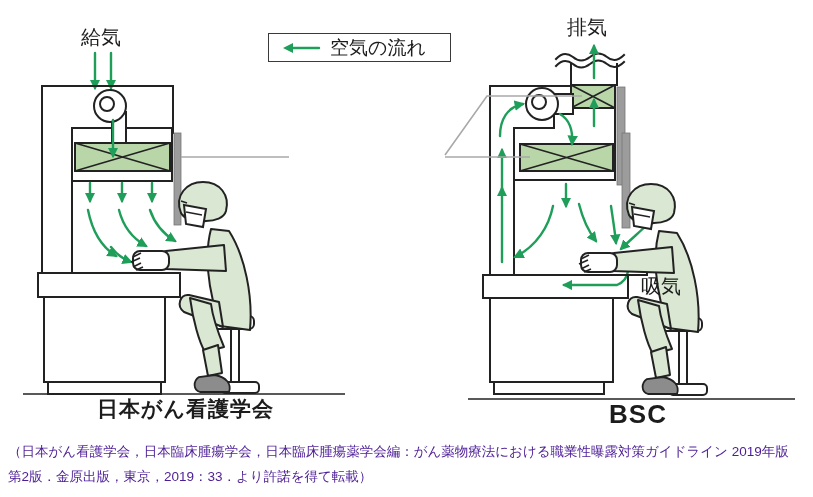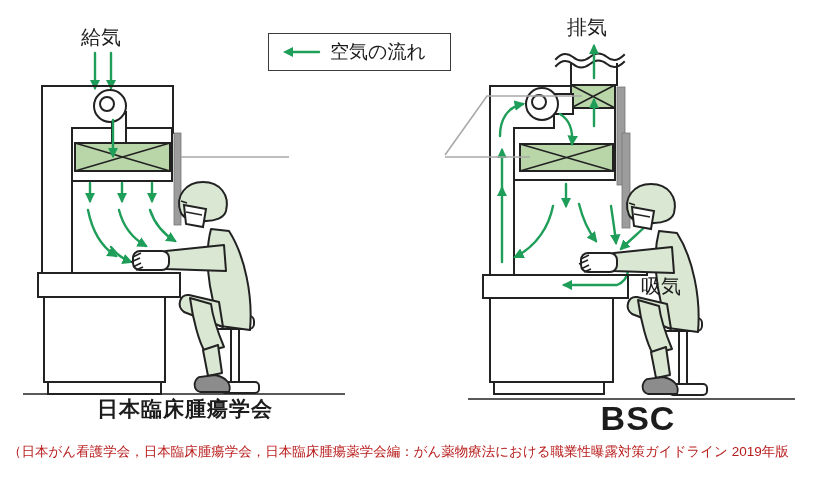--- a/index.html
+++ b/index.html
@@ -20,27 +20,27 @@
   .arrow{stroke:var(--green);stroke-width:2.4;fill:none;stroke-linecap:round;}
   .ahead{fill:var(--green);}
   .graybar{fill:var(--sash);stroke:#777;stroke-width:0.8;}
   .leader{stroke:var(--leader);stroke-width:1.6;fill:none;}
   .shoe{fill:#8c8c8c;stroke:var(--outline);stroke-width:1.8;}
   
   .lbl{position:absolute;white-space:nowrap;line-height:1.1;}
   .jp19{font-size:20px;}
   .hepa{font-size:19px;letter-spacing:0.5px;}
   .title-cb{font-size:21px;font-weight:600;letter-spacing:1px;}
-  .title-bsc{font-size:34px;font-weight:600;letter-spacing:1px;}
-  .legend-box{position:absolute;left:268px;top:33px;width:183px;height:38px;
+  .title-bsc{font-size:26px;font-weight:600;letter-spacing:1px;}
+  .legend-box{position:absolute;left:268px;top:33px;width:183px;height:29px;
               border:1.6px solid #3a3a3a;display:flex;align-items:center;
               padding-left:14px;box-sizing:border-box;gap:9px;background:#fff;}
   .legend-box .txt{font-size:19px;}
   .citation{position:absolute;left:8px;top:439px;width:800px;font-size:13.5px;
-            color:#b91c1c;line-height:25px;}
+            color:#4c1d95;line-height:25px;}
 </style>
 </head>
 <body>
 
 <div class="stage">
 
   <svg class="art" width="813" height="497" viewBox="0 0 813 497">
     <defs>
       <marker id="ah" viewBox="0 0 10 10" refX="8" refY="5" markerWidth="4.4" markerHeight="4.4" orient="auto-start-reverse">
         <path d="M0,0 L10,5 L0,10 Z" class="ahead"></path>
@@ -192,21 +192,22 @@
       <polygon points="10,1 0,6 10,11" class="ahead"></polygon>
     </svg>
     <span class="txt">空気の流れ</span>
   </div>
 
   <div class="lbl jp19" style="left:567px;top:16px;">排気</div>
 
 
   <div class="lbl jp19" style="left:641px;top:231px;margin-top:44px;">吸気</div>
 
-  <div class="lbl title-cb" style="left:97px;top:397px;width:160px;text-align:center;">日本臨床腫瘍学会</div>
+  <div class="lbl title-cb" style="left:97px;top:397px;width:160px;text-align:center;">日本がん看護学会</div>
 
   <div class="lbl title-bsc" style="left:597px;top:400px;width:82px;text-align:center;">BSC</div>
 
   <div class="citation">
     <div>（日本がん看護学会，日本臨床腫瘍学会，日本臨床腫瘍薬学会編：がん薬物療法における職業性曝露対策ガイドライン 2019年版</div>
+    <div>第2版．金原出版，東京，2019：33．より許諾を得て転載）</div>
   </div>
 
 </div>
 
 </body></html>

